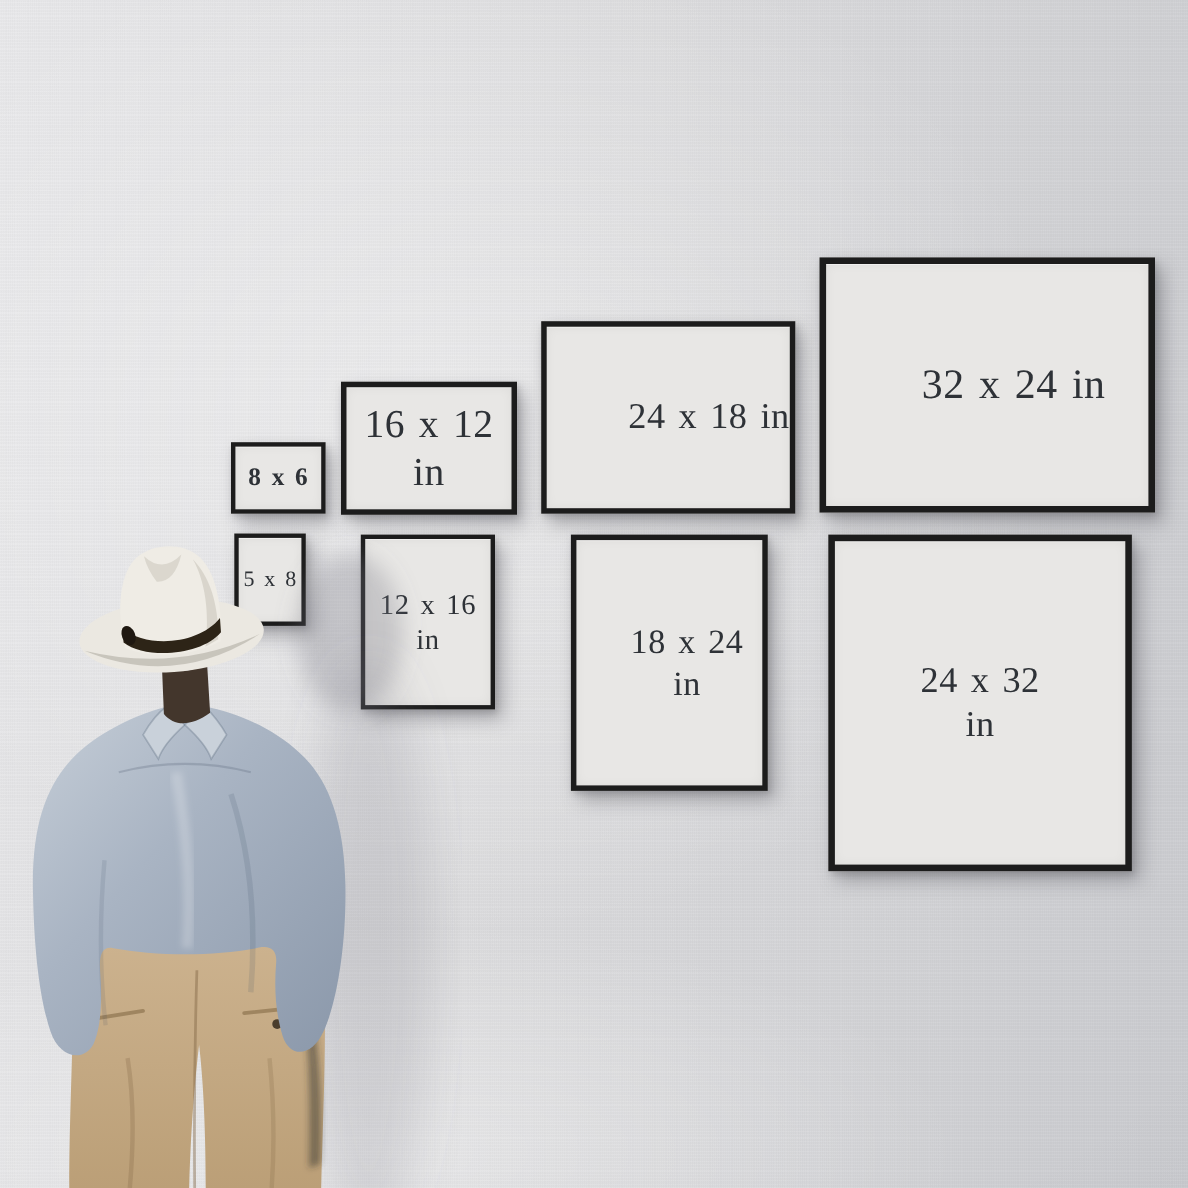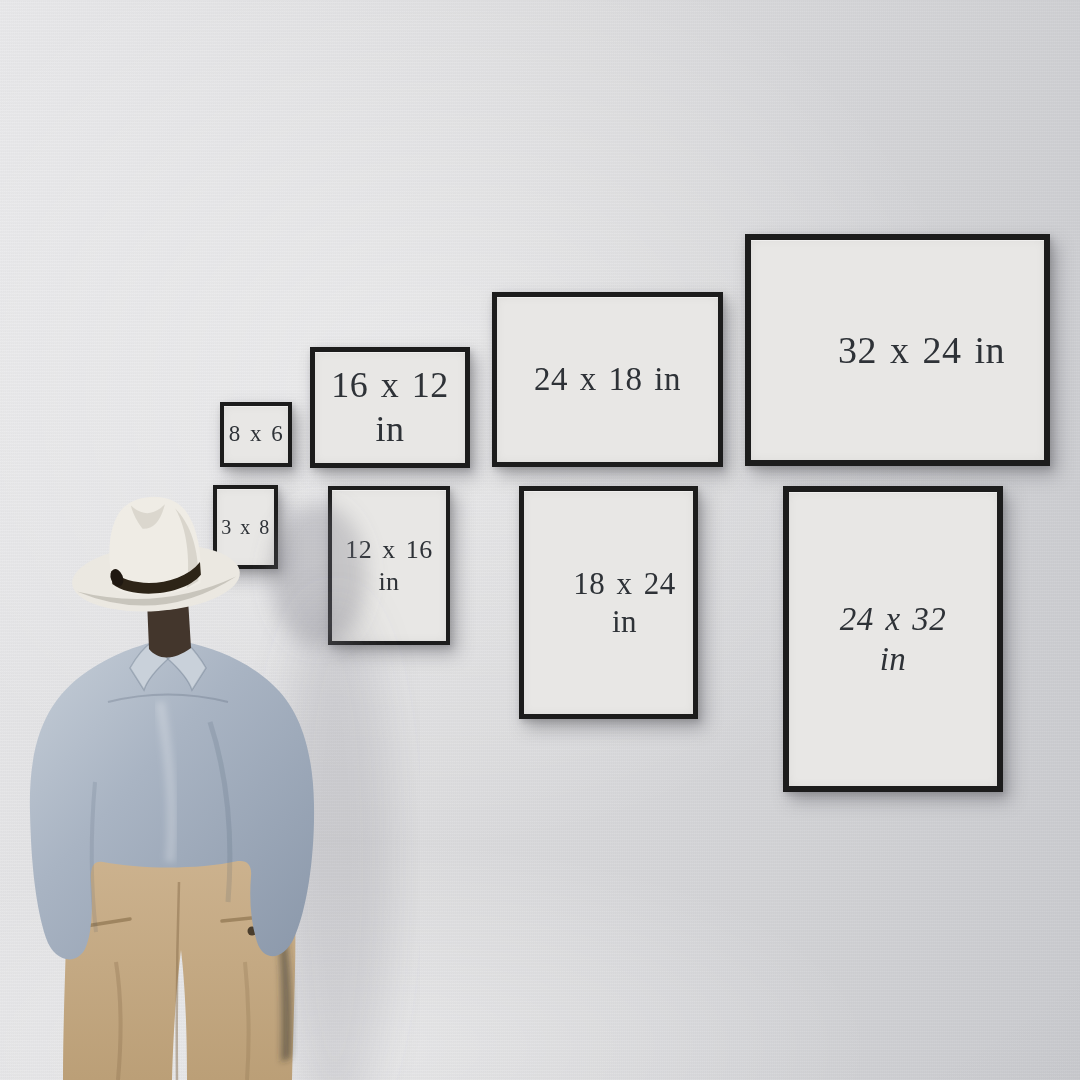--- a/index.html
+++ b/index.html
@@ -30,35 +30,35 @@
     display:flex;align-items:center;justify-content:center;
     box-shadow:7px 9px 16px rgba(88,88,95,0.42), 2px 3px 6px rgba(88,88,95,0.28),
                inset 0 1px 0 rgba(255,255,255,0.45), inset 0 0 10px rgba(0,0,0,0.05);
   }
   .frame-label{
     color:var(--frame_text,#2e3237);
     text-align:center;line-height:1.22;
     letter-spacing:0.5px;word-spacing:3px;
     white-space:pre-line;
   }
-  .f1{left:220px;top:402px;width:72px;height:65px;border-width:4px;}
+  .f1{left:210px;top:402px;width:86px;height:65px;border-width:4px;font-weight:bold;}
   .f1 .frame-label{font-size:23px;}
   .f2{left:310px;top:347px;width:160px;height:121px;border-width:5px;}
   .f2 .frame-label{font-size:36px;}
-  .f3{left:492px;top:292px;width:231px;height:175px;border-width:5px;}
+  .f3{left:492px;top:292px;width:231px;height:175px;border-width:5px;justify-content:flex-end;}
   .f3 .frame-label{font-size:33px;}
   .f4{left:745px;top:234px;width:305px;height:232px;border-width:6px;padding-left:48px;}
   .f4 .frame-label{font-size:38px;}
   .f5{left:213px;top:485px;width:65px;height:84px;border-width:4px;}
   .f5 .frame-label{font-size:20px;}
   .f6{left:328px;top:486px;width:122px;height:159px;border-width:4px;}
   .f6 .frame-label{font-size:26px;}
   .f7{left:519px;top:486px;width:179px;height:233px;border-width:5px;padding-left:32px;}
   .f7 .frame-label{font-size:31px;}
-  .f8{left:783px;top:486px;width:220px;height:306px;border-width:6px;font-style:italic;}
+  .f8{left:753px;top:486px;width:276px;height:306px;border-width:6px;}
   .f8 .frame-label{font-size:33px;}
 
   
   .person{position:absolute;left:0;top:0;z-index:4;pointer-events:none;}
 
   
   .caption{
     position:absolute;right:42px;bottom:38px;z-index:5;
     font-family:"Liberation Serif","DejaVu Serif",serif;
     font-weight:700;font-size:57px;letter-spacing:7px;
@@ -78,21 +78,21 @@
     <span class="frame-label">16 x 12 in</span>
   </div>
   <div class="frame f3">
     <span class="frame-label">24 x 18 in</span>
   </div>
   <div class="frame f4">
     <span class="frame-label">32 x 24 in</span>
   </div>
 
   <div class="frame f5">
-    <span class="frame-label">3 x 8</span>
+    <span class="frame-label">5 x 8</span>
   </div>
   <div class="frame f6">
     <span class="frame-label">12 x 16
 in</span>
   </div>
   <div class="frame f7">
     <span class="frame-label">18 x 24
 in</span>
   </div>
   <div class="frame f8">

